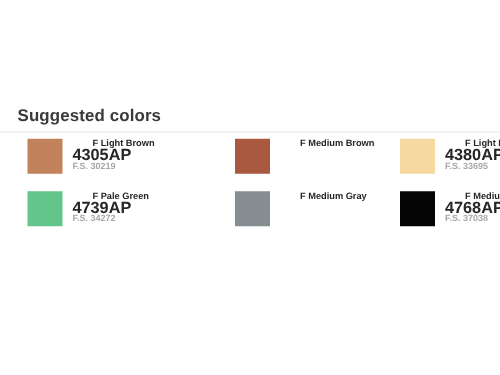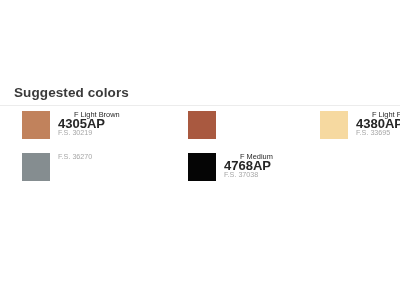--- a/index.html
+++ b/index.html
@@ -69,38 +69,38 @@
 
   .swatch-text {
     display: flex;
     flex-direction: column;
     padding-top: 0px;
     min-width: 0;
   }
 
   .swatch-name {
     font-size: 7.4px;
-    font-weight: normal;
+    font-weight: bold;
     color: #262626;
     line-height: 9.2px;
     white-space: nowrap;
     padding-left: 16px;
   }
 
   .swatch-code {
     font-size: 13px;
     font-weight: bold;
     color: #262626;
     line-height: 9.2px;
     white-space: nowrap;
   }
 
   .swatch-fs {
     font-size: 7.2px;
-    font-weight: normal;
+    font-weight: bold;
     color: #a7a7a7;
     line-height: 9.2px;
     white-space: nowrap;
   }
 </style>
 </head>
 <body>
 
 <div class="page">
 
@@ -117,37 +117,46 @@
         <span class="swatch-text">
           <span class="swatch-name">F Light Brown</span>
           <span class="swatch-code">4305AP</span>
           <span class="swatch-fs">F.S. 30219</span>
         </span>
       </div>
 
       <div class="swatch-entry">
         <span class="swatch-chip" style="background-color: rgb(169, 89, 64);"></span>
         <span class="swatch-text">
+          <span class="swatch-name">F Medium Brown</span>
         </span>
       </div>
 
       <div class="swatch-entry">
         <span class="swatch-chip" style="background-color: rgb(246, 217, 160);"></span>
         <span class="swatch-text">
           <span class="swatch-name">F Light Flesh</span>
           <span class="swatch-code">4380AP</span>
           <span class="swatch-fs">F.S. 33695</span>
         </span>
       </div>
 
+      <div class="swatch-entry">
+        <span class="swatch-chip" style="background-color: rgb(100, 197, 139);"></span>
+        <span class="swatch-text">
+          <span class="swatch-name">F Pale Green</span>
+          <span class="swatch-code">4739AP</span>
+          <span class="swatch-fs">F.S. 34272</span>
+        </span>
+      </div>
 
       <div class="swatch-entry">
         <span class="swatch-chip" style="background-color: rgb(133, 141, 144);"></span>
         <span class="swatch-text">
-          <span class="swatch-fs">F.S. 36270</span>
+          <span class="swatch-name">F Medium Gray</span>
         </span>
       </div>
 
       <div class="swatch-entry">
         <span class="swatch-chip" style="background-color: rgb(5, 5, 5);"></span>
         <span class="swatch-text">
           <span class="swatch-name">F Medium</span>
           <span class="swatch-code">4768AP</span>
           <span class="swatch-fs">F.S. 37038</span>
         </span>

